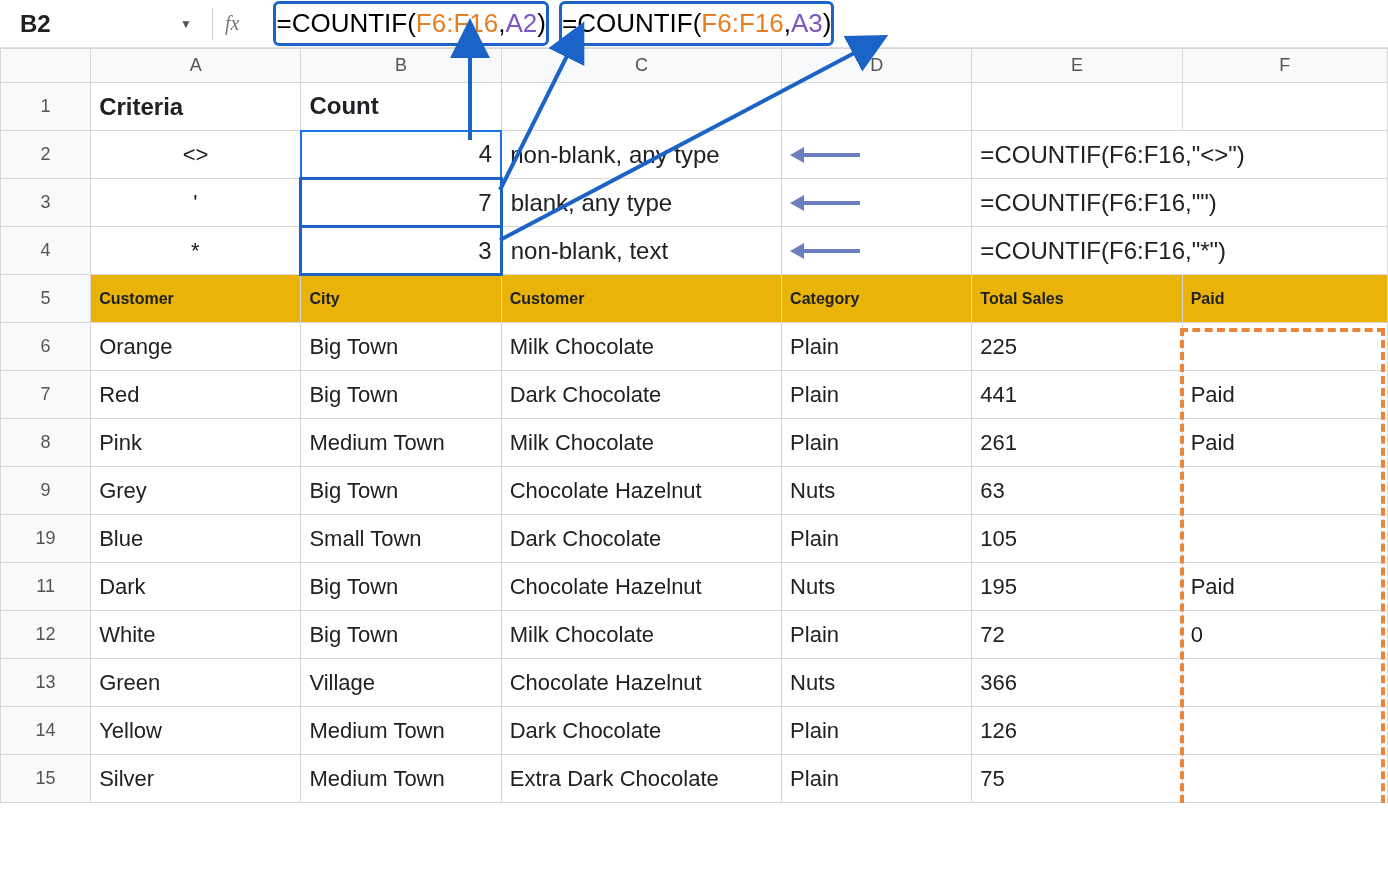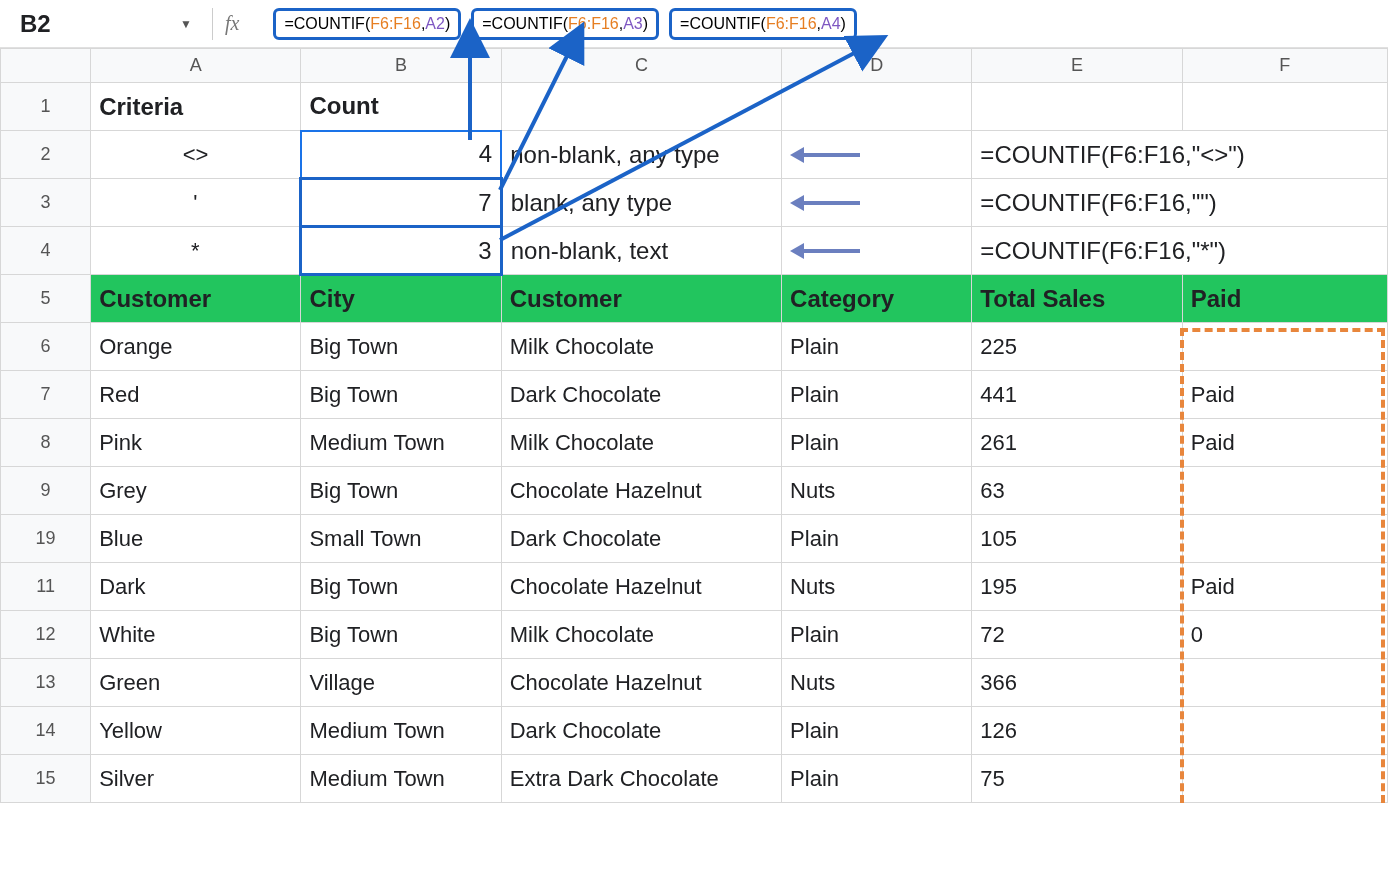--- a/index.html
+++ b/index.html
@@ -52,22 +52,22 @@
     font-size: 20px;
     margin-right: 34px;
   }
   .formula-boxes {
     display: flex;
     gap: 10px;
   }
   .fbox {
     border: 3px solid #1b63c7;
     border-radius: 6px;
-    padding: 4px 8px;
-    font-size: 16px;
+    padding: 4px 0;
+    font-size: 26px;
     font-family: Arial, sans-serif;
     white-space: nowrap;
   }
   .fbox .eq { color: #000; }
   .fbox .fn { color: #000; }
   .fbox .paren { color: #000; }
   .fbox .rng { color: #e67e22; }
   .fbox .cellref { color: #7e57c2; }
   .fbox .comma { color: #000; }
 
@@ -111,21 +111,21 @@
   th.colF { width: 205px; }
 
   th.active-col { background: #e7edf9; color:#1b63c7; }
   th.active-row { background: #e7edf9; color:#1b63c7; }
   td.active-cell { border: 2px solid #1a73e8 !important; }
 
   .bold { font-weight: bold; font-size: 24px; }
   .center { text-align: center; }
   .right { text-align: left; }
 
-  tr.hdr td { background: #22c55e; font-weight: bold; font-size: 24px; }
+  tr.hdr td { background: #eab308; font-weight: bold; font-size: 16px; }
 
   .blue-result {
     border: 3px solid #1b63c7 !important;
     border-radius: 4px;
     text-align: right;
     font-size: 24px;
   }
 
   .annot {
     font-size: 24px;
@@ -187,23 +187,20 @@
   </div>
   <div class="vdiv"></div>
   <span class="fx-icon">fx</span>
   <div class="formula-boxes">
     <span class="fbox">
       <span class="eq">=</span><span class="fn">COUNTIF</span><span class="paren">(</span><span class="rng">F6:F16</span><span class="comma">,</span><span class="cellref">A2</span><span class="paren">)</span>
     </span>
     <span class="fbox">
       <span class="eq">=</span><span class="fn">COUNTIF</span><span class="paren">(</span><span class="rng">F6:F16</span><span class="comma">,</span><span class="cellref">A3</span><span class="paren">)</span>
     </span>
-    <span class="fbox">
-      <span class="eq">=</span><span class="fn">COUNTIF</span><span class="paren">(</span><span class="rng">F6:F16</span><span class="comma">,</span><span class="cellref">A4</span><span class="paren">)</span>
-    </span>
   </div>
 </div>
 
 <div class="sheet">
   <table class="grid">
     <colgroup>
       <col class="rowh">
         <col class="colA">
         <col class="colB">
         <col class="colC">

